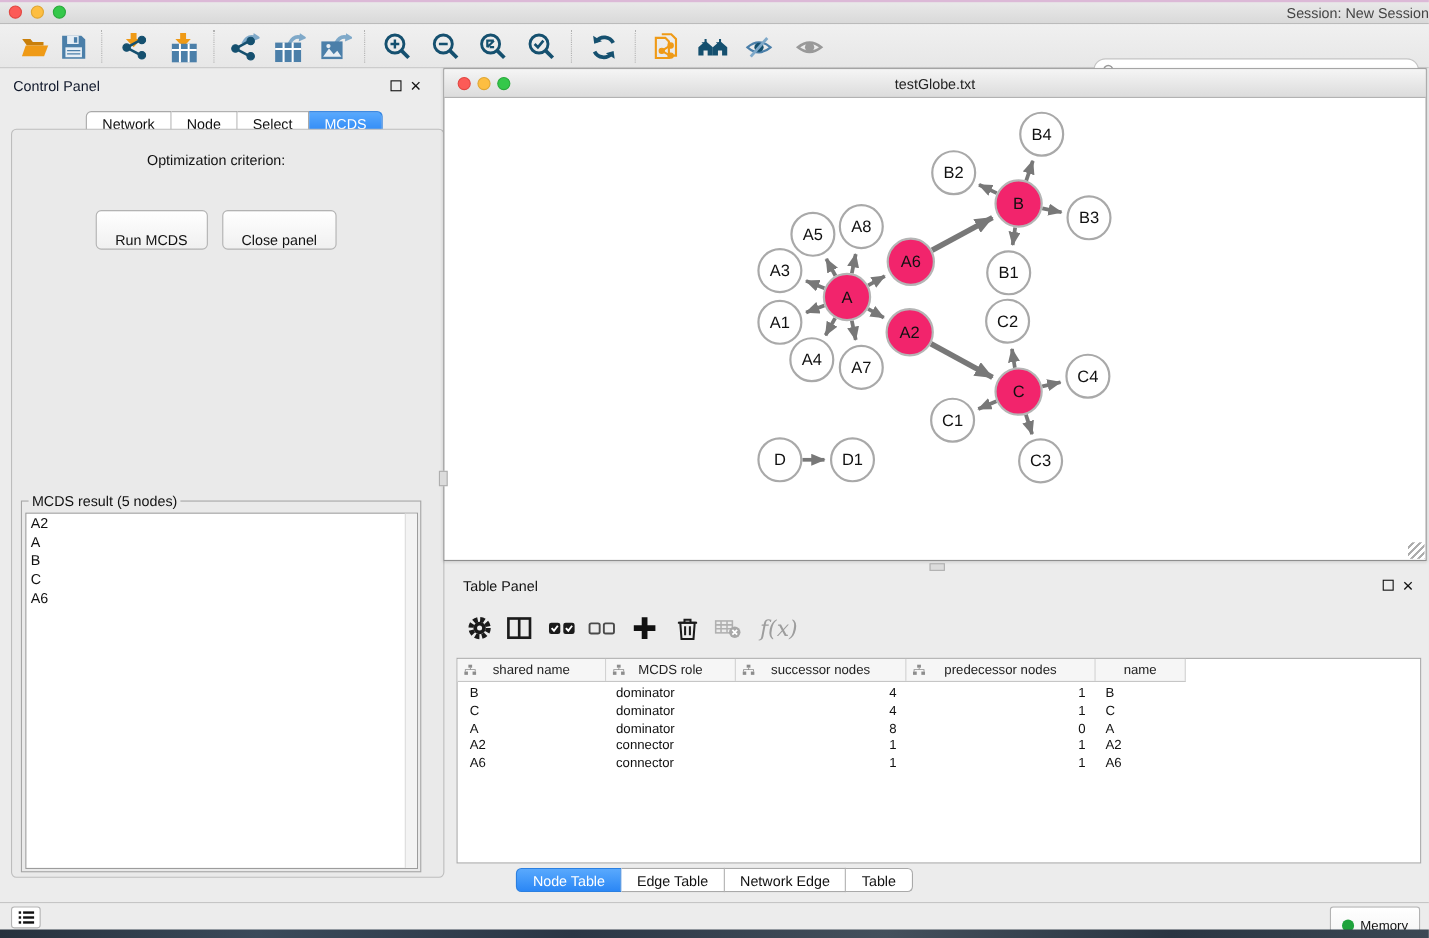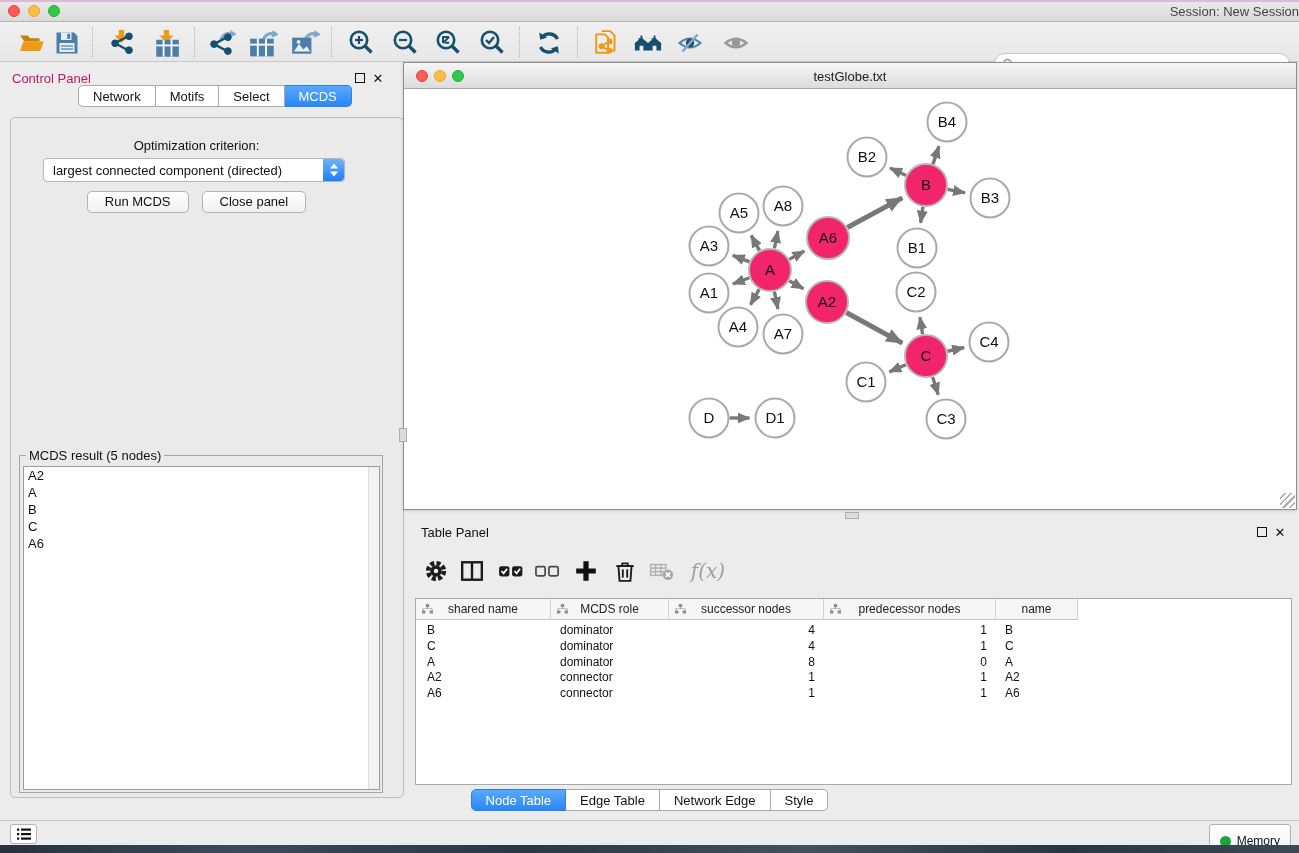--- a/index.html
+++ b/index.html
@@ -20,41 +20,41 @@
   
   .toolbar { position:absolute; left:0; top:22px; width:1299px; height:40px;
     background:linear-gradient(#f0f0f0,#e7e7e7); border-bottom:1px solid #c9c9c9; }
   .tbicon { position:absolute; top:7px; width:30px; height:28px; display:flex; align-items:center; justify-content:center; cursor:default; }
   .tbsep { position:absolute; top:5px; width:0; height:30px; border-left:1px dotted #b2b2b2; }
   .searchbox { position:absolute; right:9px; top:31px; width:296px; height:22px; background:#fff;
     border:1px solid #c4c4c4; border-radius:11px; display:flex; align-items:center; padding-left:7px; }
   .searchbox input { border:none; outline:none; background:transparent; flex:1; font-size:12px; height:18px; padding-left:4px; }
 
   
-  .cp-title { position:absolute; left:12px; top:71px; font-size:13px; color:#be185d; }
+  .cp-title { position:absolute; left:12px; top:71px; font-size:13px; color:#0f172a; }
   .panel-btns { position:absolute; display:flex; gap:7px; }
   .pb { width:12px; height:12px; font-size:11px; line-height:12px; text-align:center; color:#111; }
   .pb.float { border:1.5px solid #111; width:10px; height:10px; }
   .pb.close { font-weight:bold; font-size:13px; }
-  .cp-tabs { position:absolute; left:78px; top:85px; height:22px; display:flex; }
+  .cp-tabs { position:absolute; left:78px; top:101px; height:22px; display:flex; }
   .seg-tab { height:22px; padding:0 14px; font-size:13px; line-height:21px; background:#fff; color:#111;
     border:1px solid #a9a9a9; border-left:none; text-align:center; }
   .seg-tab:first-child { border-left:1px solid #a9a9a9; border-radius:5px 0 0 5px; }
   .seg-tab:last-child { border-radius:0 5px 5px 0; }
   .seg-tab.active { background:linear-gradient(#59a9fd,#2b87f5); border-color:#2b7fe0; color:#fff; }
   .cp-card { position:absolute; left:10px; top:117px; width:394px; height:681px;
     border:1px solid #bdbdbd; border-radius:5px; background:#eaeaea; }
   .opt-label { position:absolute; left:0; width:371px; top:20px; text-align:center; font-size:13px; color:#111; }
   .dropdown { position:absolute; left:32px; top:40px; width:302px; height:24px; background:#fff;
     border:1px solid #b5b5b5; border-radius:4px; }
   .dropdown .val { position:absolute; left:9px; top:4px; font-size:13px; color:#111; white-space:nowrap; }
   .dropdown .stepper { position:absolute; right:0px; top:0px; width:21px; height:22px;
     background:linear-gradient(#6db3fc,#1f7ef7); border-radius:0 4px 4px 0; display:flex; align-items:center; justify-content:center; }
   .btnrow { position:absolute; left:0; top:73px; width:371px; display:flex; justify-content:center; gap:13px; }
-  .aqua-btn { height:22px; padding:0 17px; background:linear-gradient(#ffffff,#f0f0f0); border:1px solid #b3b3b3;
+  .aqua-btn { height:22px; padding:17px 17px; background:linear-gradient(#ffffff,#f0f0f0); border:1px solid #b3b3b3;
     border-radius:5px; font-size:13px; color:#111; line-height:20px; }
   .groupbox { position:absolute; left:8px; top:337px; width:364px; height:338px; border:1px solid #a5a5a5; }
   .groupbox .legend { position:absolute; left:6px; top:-8px; background:#eaeaea; padding:0 3px; font-size:13px; color:#111; }
   .mcds-list { position:absolute; left:3px; top:10px; width:357px; height:324px; background:#fff; border:1px solid #9c9c9c; }
   .mcds-list .item { font-size:13px; color:#111; padding:1px 0 1px 4px; line-height:15px; }
   .mcds-scroll { position:absolute; right:0; top:0; width:11px; height:100%; background:#f3f3f3; border-left:1px solid #ddd; }
 
   
   .netwin { position:absolute; left:403px; top:62px; width:894px; height:448px;
     border:1px solid #8f8f8f; background:#fff; box-shadow:0 1px 3px rgba(0,0,0,.15); }
@@ -285,36 +285,27 @@
       <div class="tbsep" style="left: 577px;"></div>
     </div>
 
   <div class="cp-title">Control Panel</div>
   <div class="panel-btns" style="left:355px; top:73px;">
     <span class="pb float"></span>
     <span class="pb close">✕</span>
   </div>
   <div class="cp-tabs" id="cp-tabs">
       <div class="seg-tab">Network</div>
-      <div class="seg-tab">Motifs</div>
+      <div class="seg-tab">Node</div>
       <div class="seg-tab">Select</div>
       <div class="seg-tab active">MCDS</div>
     </div>
 
   <div class="cp-card">
     <div class="opt-label">Optimization criterion:</div>
-    <div class="dropdown">
-      <span class="val">largest connected component (directed)</span>
-      <span class="stepper">
-        <svg width="12" height="16" viewBox="0 0 12 16">
-          <path d="M6 1.5l4 5H2z" fill="#fff"></path>
-            <path d="M6 14.5l-4-5h8z" fill="#fff"></path>
-        </svg>
-      </span>
-    </div>
     <div class="btnrow">
       <button class="aqua-btn">Run MCDS</button>
       <button class="aqua-btn">Close panel</button>
     </div>
     <div class="groupbox">
       <span class="legend">MCDS result (5 nodes)</span>
       <div class="mcds-list" id="mcds-list">
         <div class="mcds-scroll"></div>
       <div class="item">A2</div>
           <div class="item">A</div>
@@ -590,21 +581,21 @@
         <div class="td" style="left: 253px; width: 146px; text-align: right;">1</div>
         <div class="td" style="left: 408px; width: 163px; text-align: right;">1</div>
         <div class="td" style="left: 589px;">A6</div>
       </div>
     </div>
   <div class="tabs-bottom">
       <div class="wrap" id="table-tabs">
         <div class="seg-tab active">Node Table</div>
         <div class="seg-tab">Edge Table</div>
         <div class="seg-tab">Network Edge</div>
-        <div class="seg-tab">Style</div>
+        <div class="seg-tab">Table</div>
       </div>
     </div>
 
   <div class="statusbar">
     <div class="list-btn">
       <svg width="16" height="14" viewBox="0 0 16 14">
         <g fill="#111">
           <rect x="1" y="1.5" width="2.2" height="2.2"></rect>
             <rect x="1" y="6" width="2.2" height="2.2"></rect>
             <rect x="1" y="10.5" width="2.2" height="2.2"></rect>

